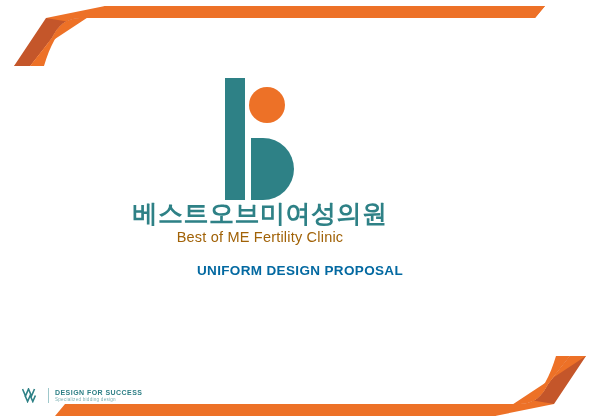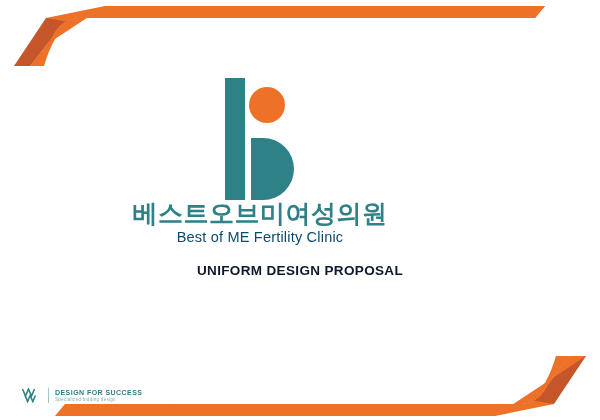--- a/index.html
+++ b/index.html
@@ -51,36 +51,36 @@
     color: #2e8186;
     line-height: 1.1;
   }
   .brand-en {
     margin: 2px 0 0 0;
     padding: 0;
     font-family: "Liberation Sans", sans-serif;
     font-size: 14.5px;
     font-weight: 400;
     letter-spacing: 0.2px;
-    color: #0c4a6e;
+    color: #a16207;
     line-height: 1.1;
   }
 
   .proposal-title {
     position: absolute;
     left: 0;
     top: 263px;
     width: 600px;
     text-align: center;
     margin: 0;
     font-family: "Liberation Sans", sans-serif;
     font-size: 13.5px;
     font-weight: 700;
     letter-spacing: 0.35px;
-    color: #0f172a;
+    color: #0369a1;
   }
 
   
   .footer-credit {
     position: absolute;
     left: 22px;
     top: 388px;
     display: flex;
     align-items: center;
     gap: 6px;

